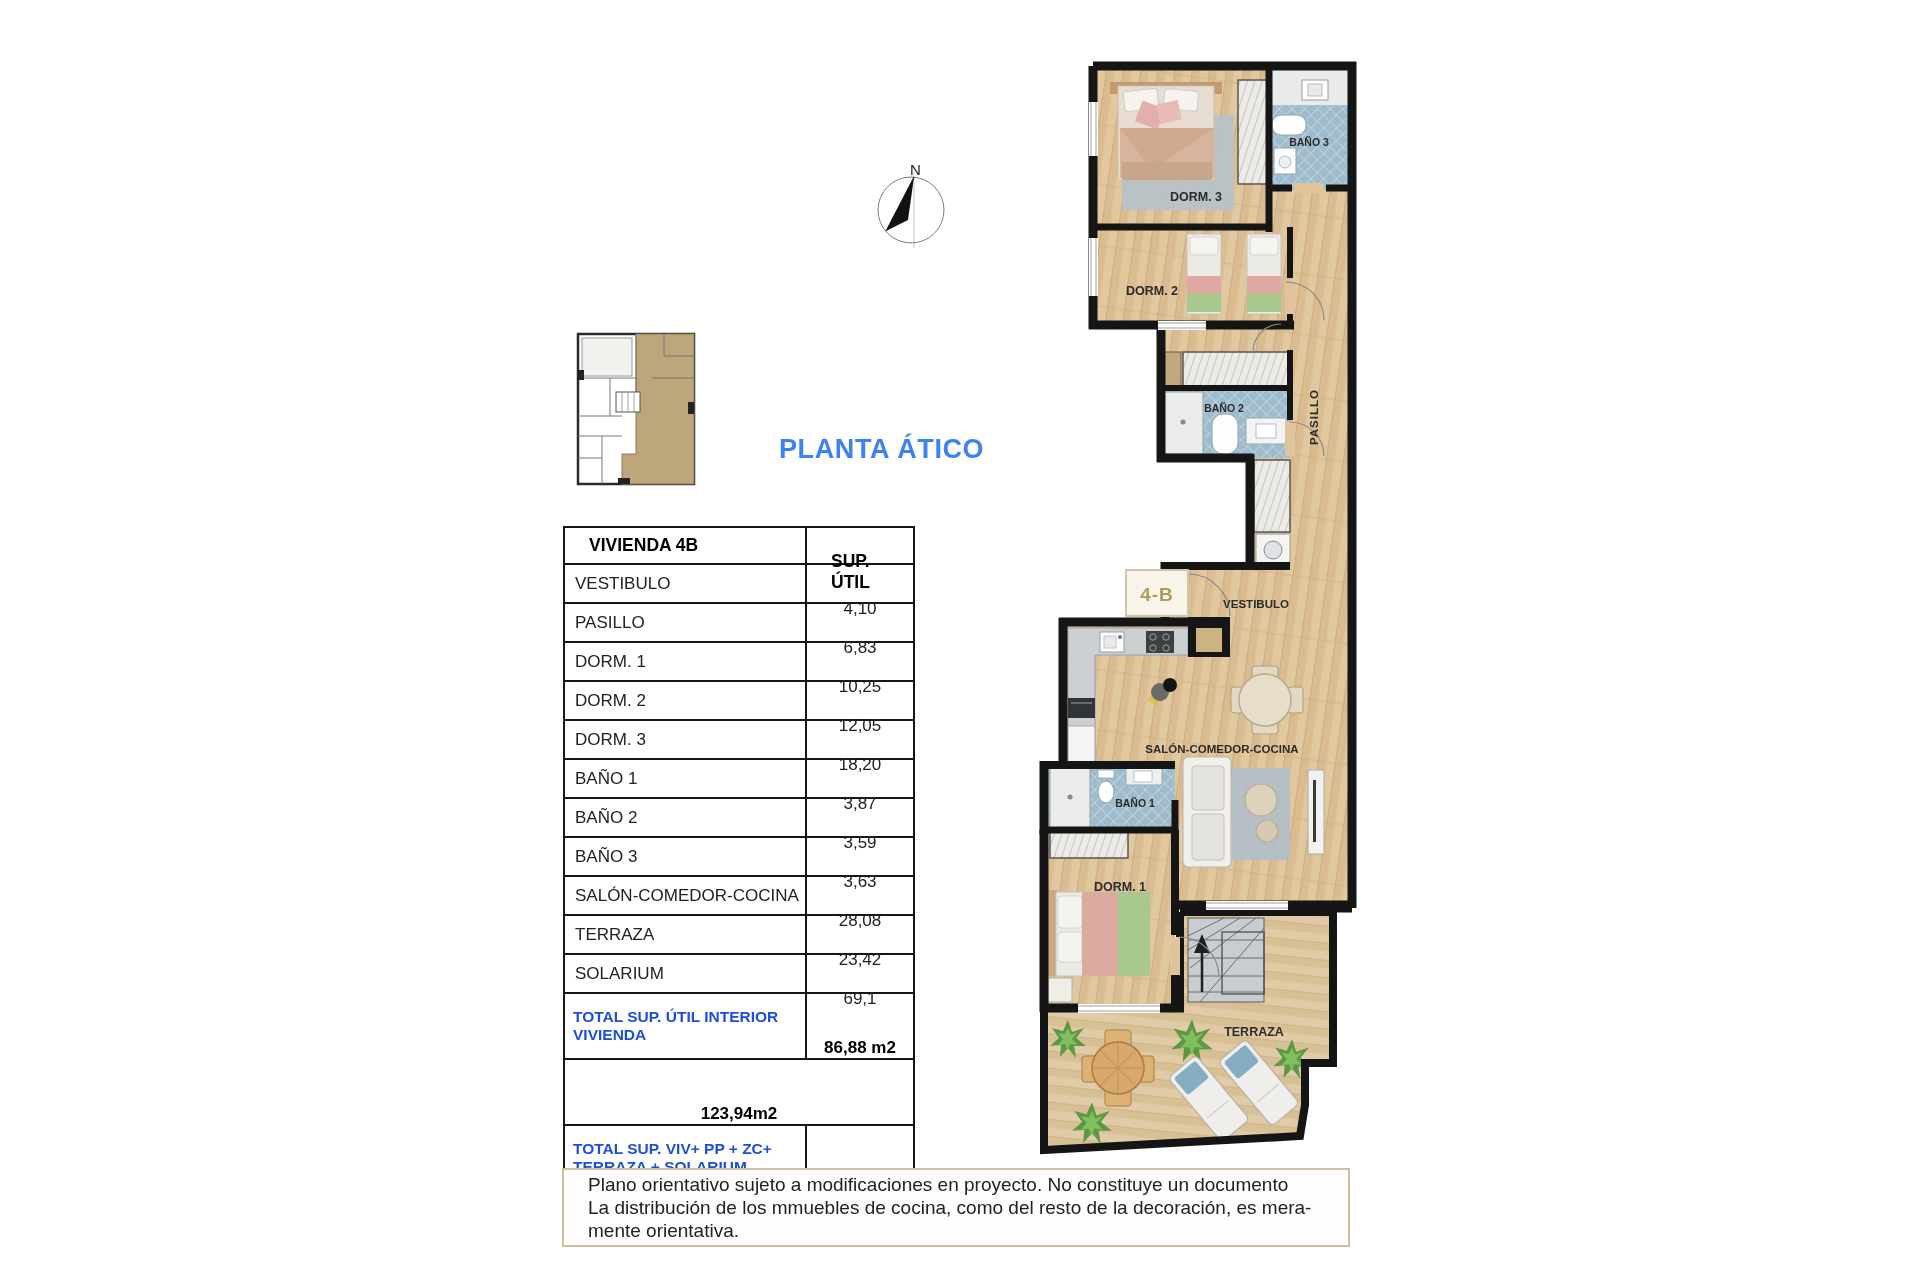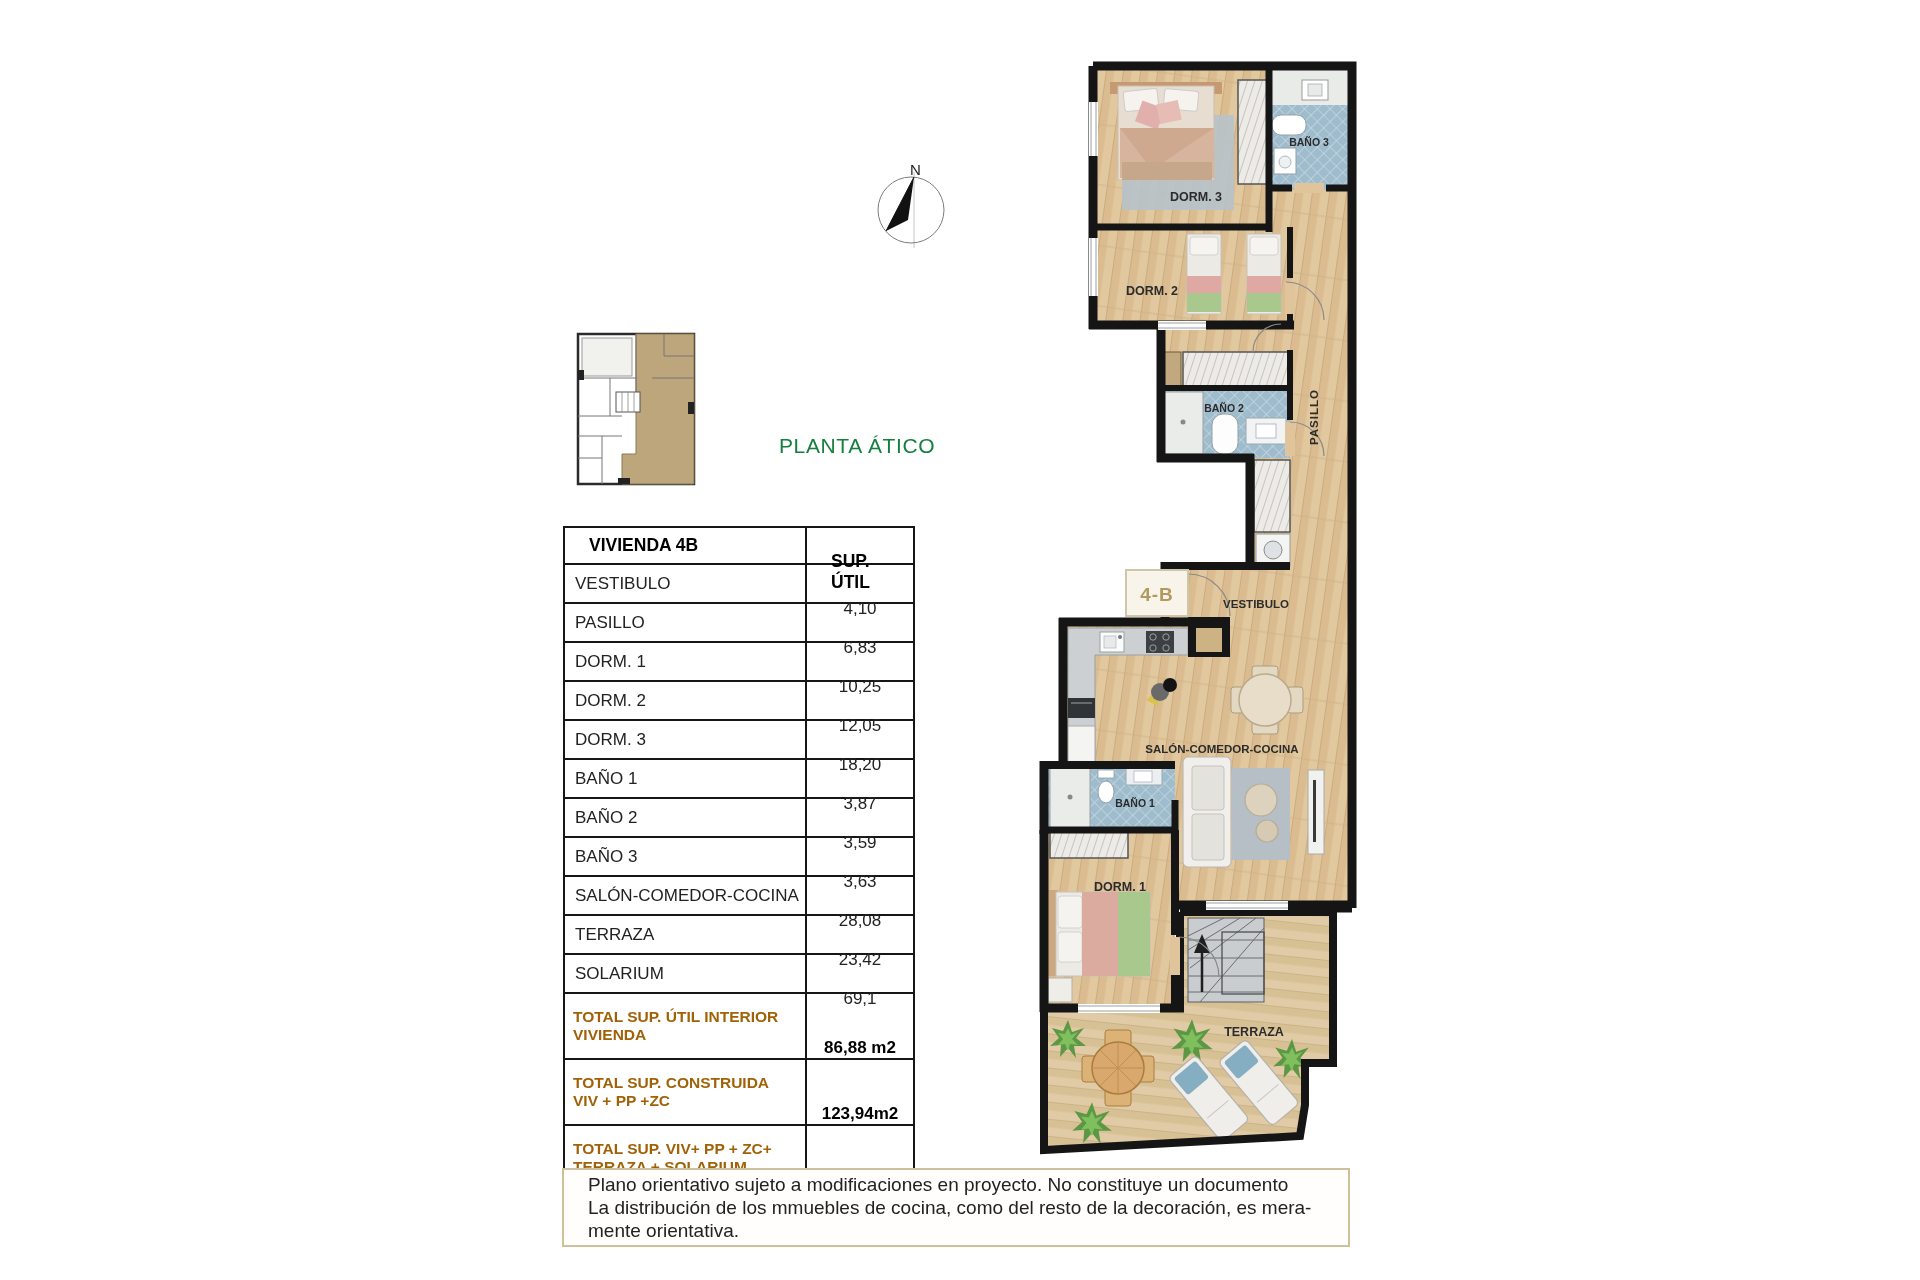--- a/index.html
+++ b/index.html
@@ -1,33 +1,33 @@
 <!DOCTYPE html>
 <html><head>
 <meta charset="utf-8">
 <style>
   html,body{margin:0;padding:0;background:#fff;}
   .canvas{position:relative;width:1920px;height:1280px;background:#ffffff;
           font-family:"Liberation Sans",sans-serif;overflow:hidden;color:#1c1c1c;}
-  .title{position:absolute;left:779px;top:434px;font-size:21px;font-weight:normal;
-         letter-spacing:.6px;color:#15803d;}
+  .title{position:absolute;left:779px;top:434px;font-size:27px;font-weight:bold;
+         letter-spacing:.6px;color:#3b82f6;}
   
   .area-table{position:absolute;left:563px;top:526px;width:352px;
               border:2px solid #161616;background:#fff;box-sizing:border-box;}
   .t-row{display:flex;border-top:2px solid #161616;box-sizing:border-box;}
   .t-row:first-child{border-top:none;}
   .c1{width:242px;border-right:2px solid #161616;display:flex;align-items:center;
       padding-left:10px;box-sizing:border-box;font-size:17px;color:#222;}
   .c2{flex:1;display:flex;align-items:center;justify-content:center;
       font-size:17px;color:#222;margin-top:44px;}
   .t-row.hd{height:35px;} .t-row.hd .c1,.t-row.hd .c2{font-weight:bold;font-size:17.5px;color:#000;padding-left:24px;}
   .t-row.dr{height:39px;}
   .t-row.tt{min-height:38px;}
   .t-row.tt .c1{font-weight:bold;font-size:15.5px;line-height:1.15;
-                padding:4px 20px 4px 8px;color:#a16207;}
+                padding:4px 20px 4px 8px;color:#1d4ed8;}
   .t-row.tt .c2{font-weight:bold;color:#000;}
   
   .disclaimer{position:absolute;left:562px;top:1168px;width:788px;
               border:2px solid #cdc09b;background:#fffefc;padding:3px 24px;
               font-size:19px;line-height:23px;color:#222;box-sizing:border-box;}
   svg text{font-family:"Liberation Sans",sans-serif;}
 </style>
 </head>
 <body>
 
@@ -119,21 +119,20 @@
       </div>
     <div class="t-row dr">
         <div class="c1">SOLARIUM</div>
         <div class="c2">69,1</div>
       </div>
     <div class="t-row tt">
         <div class="c1">TOTAL SUP. ÚTIL INTERIOR VIVIENDA</div>
         <div class="c2">86,88 m2</div>
       </div>
     <div class="t-row tt">
-        <div class="c1">TOTAL SUP. CONSTRUIDA VIV + PP +ZC</div>
         <div class="c2">123,94m2</div>
       </div>
     <div class="t-row tt">
         <div class="c1">TOTAL SUP. VIV+ PP + ZC+ TERRAZA + SOLARIUM</div>
         <div class="c2">164,49 m2</div>
       </div>
   </div>
 
   <svg style="position:absolute;left:1020px;top:46px" width="345" height="1130" viewBox="1020 46 345 1130">
     <defs>

